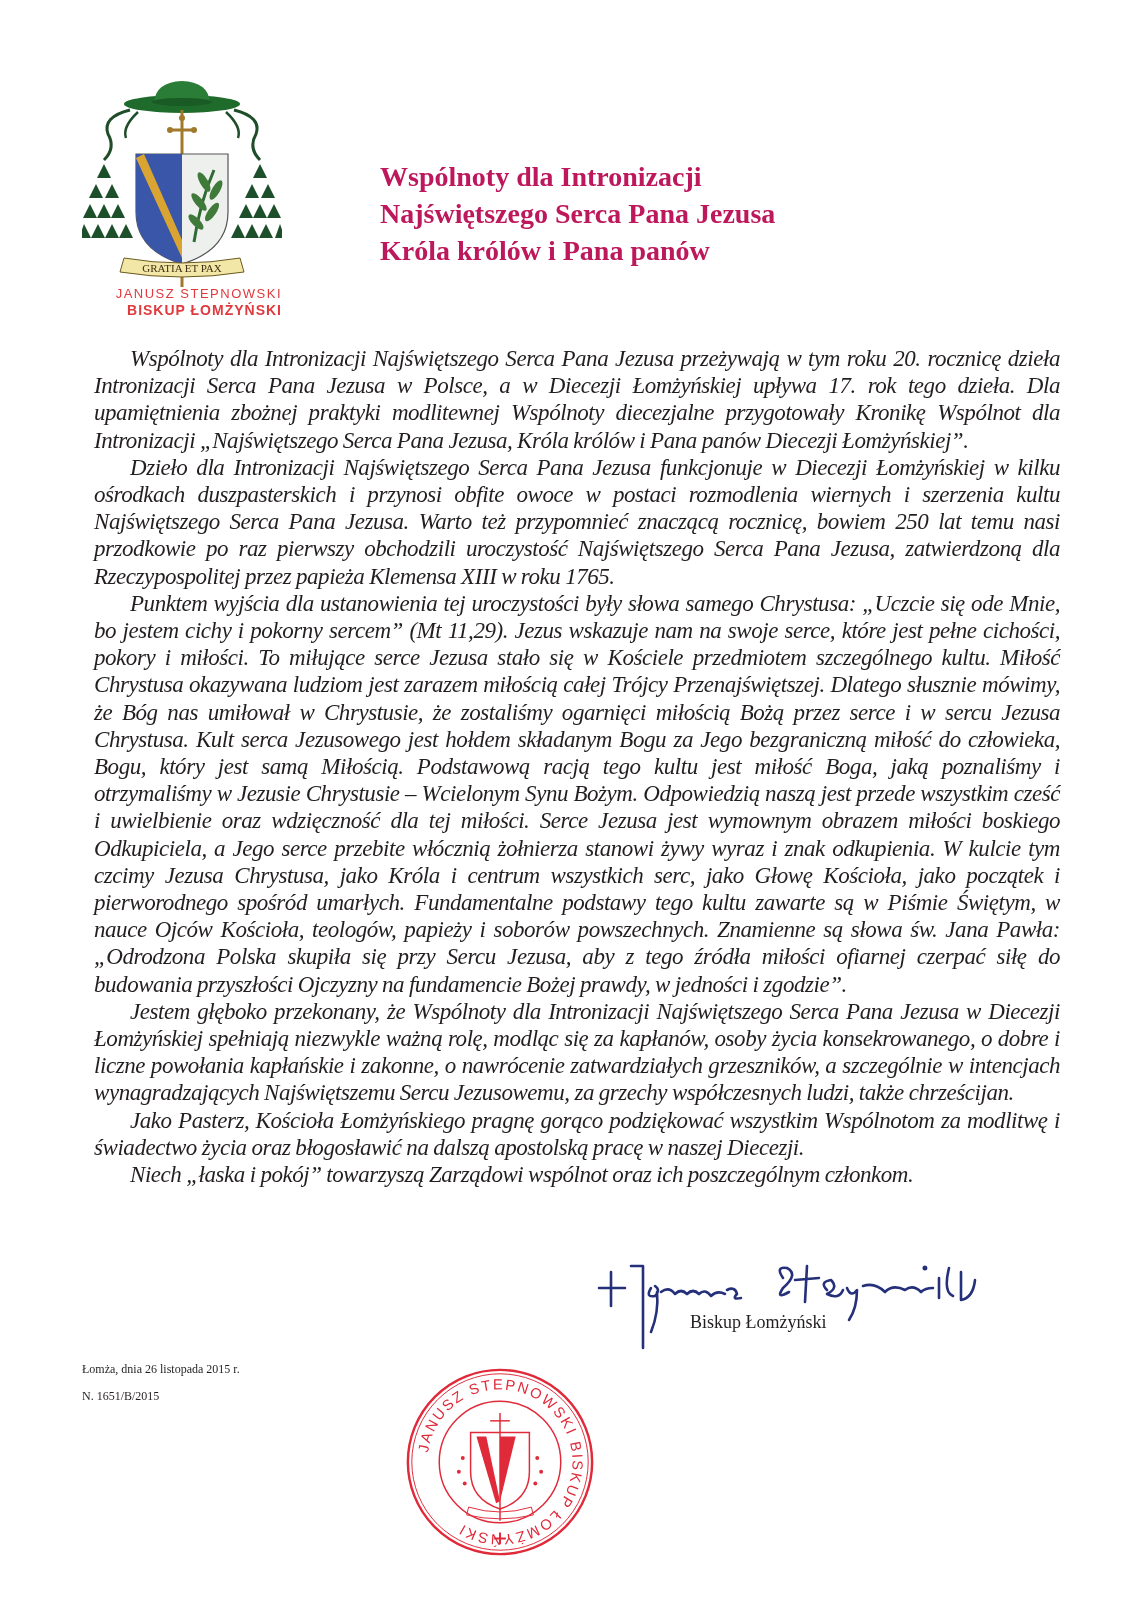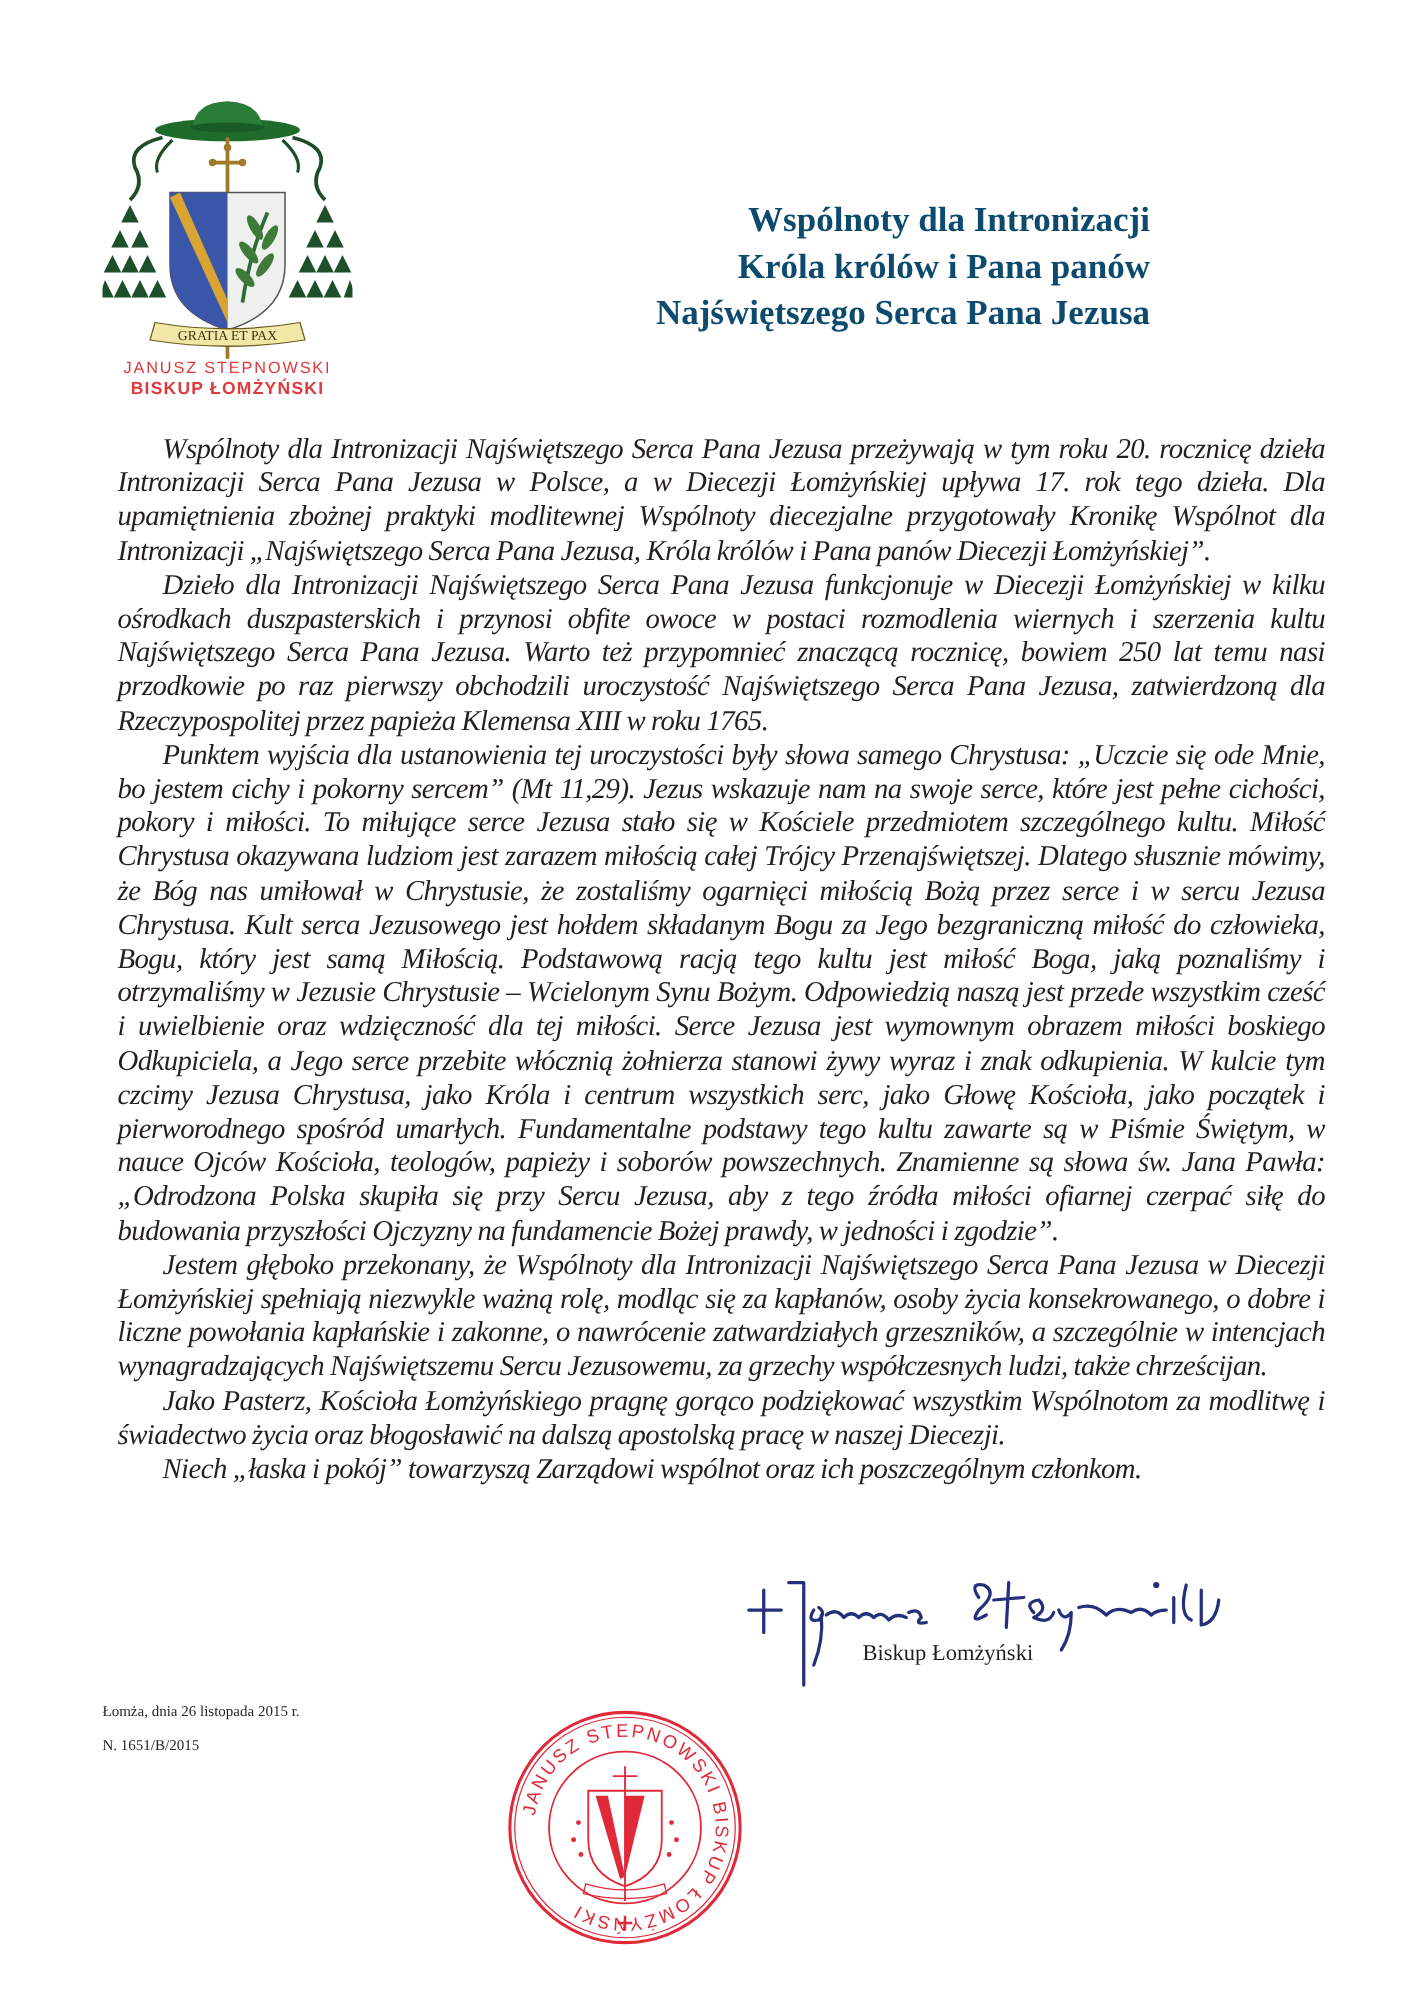--- a/index.html
+++ b/index.html
@@ -1,25 +1,25 @@
 <!DOCTYPE html>
 <html><head>
 <meta charset="utf-8">
 <style>
   html, body { margin: 0; padding: 0; background: #ffffff; }
   body { width: 1129px; height: 1598px; position: relative; overflow: hidden;
          font-family: "Liberation Serif", "DejaVu Serif", serif; color: #231f20; }
   .crest { position: absolute; left: 82px; top: 72px; width: 200px; height: 250px; }
-  .crest-caption { position: absolute; left: 82px; width: 200px; text-align: center;
+  .crest-caption { position: absolute; left: 82px; width: 200px; text-align: right;
          font-family: "Liberation Sans", "DejaVu Sans", sans-serif; color: #e0393e;
          letter-spacing: 1.5px; }
   .cap1 { top: 286px; font-size: 13px; }
   .cap2 { top: 302px; font-size: 14px; font-weight: bold; letter-spacing: 1px; }
-  .title { position: absolute; left: 380px; width: 540px; top: 158px; text-align: right;
-           font-weight: bold; font-size: 28px; line-height: 37px; color: #0c4a6e; }
+  .title { position: absolute; left: 380px; width: 540px; top: 158px; text-align: left;
+           font-weight: bold; font-size: 28px; line-height: 37px; color: #be185d; }
   .title div { white-space: nowrap; }
   .body { position: absolute; left: 94px; width: 966px; top: 345px;
           font-size: 23px; line-height: 27.2px; text-align: justify;
           letter-spacing: -0.45px; word-spacing: -0.5px; font-style: italic; }
   .body p { margin: 0; text-indent: 36px; }
   .body p.gap { margin-top: 0; }
   .sig { position: absolute; left: 595px; top: 1262px; width: 450px; height: 90px; }
   .sig-title { position: absolute; left: 690px; top: 1312px; font-size: 18px; }
   .place { position: absolute; left: 82px; top: 1356px; font-size: 12px; line-height: 27px; }
   .seal { position: absolute; left: 402px; top: 1364px; width: 196px; height: 196px; }
@@ -84,22 +84,22 @@
   </g>
 
   <path d="M42 186 Q100 196 158 186 L162 200 Q100 210 38 200 Z" fill="#f2e7a6" stroke="#6a5a20" stroke-width="1"></path>
   <text x="100" y="200" text-anchor="middle" font-family="Liberation Serif, serif" font-size="11" fill="#3a2f10">GRATIA ET PAX</text>
 </svg>
 <div class="crest-caption cap1">JANUSZ STEPNOWSKI</div>
 <div class="crest-caption cap2">BISKUP ŁOMŻYŃSKI</div>
 
 <div class="title">
   <div>Wspólnoty dla Intronizacji</div>
+  <div>Najświętszego Serca Pana Jezusa</div>
   <div>Króla królów i Pana panów</div>
-  <div>Najświętszego Serca Pana Jezusa</div>
 </div>
 
 <div class="body">
   <p>Wspólnoty dla Intronizacji Najświętszego Serca Pana Jezusa przeżywają w tym roku 20. rocznicę dzieła Intronizacji Serca Pana Jezusa w Polsce, a w Diecezji Łomżyńskiej upływa 17. rok tego dzieła. Dla upamiętnienia zbożnej praktyki modlitewnej Wspólnoty diecezjalne przygotowały Kronikę Wspólnot dla Intronizacji „Najświętszego Serca Pana Jezusa, Króla królów i Pana panów Diecezji Łomżyńskiej”.</p>
   <p>Dzieło dla Intronizacji Najświętszego Serca Pana Jezusa funkcjonuje w Diecezji Łomżyńskiej w kilku ośrodkach duszpasterskich i przynosi obfite owoce w postaci rozmodlenia wiernych i szerzenia kultu Najświętszego Serca Pana Jezusa. Warto też przypomnieć znaczącą rocznicę, bowiem 250 lat temu nasi przodkowie po raz pierwszy obchodzili uroczystość Najświętszego Serca Pana Jezusa, zatwierdzoną dla Rzeczypospolitej przez papieża Klemensa XIII w roku 1765.</p>
   <p>Punktem wyjścia dla ustanowienia tej uroczystości były słowa samego Chrystusa: „Uczcie się ode Mnie, bo jestem cichy i pokorny sercem” (Mt 11,29). Jezus wskazuje nam na swoje serce, które jest pełne cichości, pokory i miłości. To miłujące serce Jezusa stało się w Kościele przedmiotem szczególnego kultu. Miłość Chrystusa okazywana ludziom jest zarazem miłością całej Trójcy Przenajświętszej. Dlatego słusznie mówimy, że Bóg nas umiłował w Chrystusie, że zostaliśmy ogarnięci miłością Bożą przez serce i w sercu Jezusa Chrystusa. Kult serca Jezusowego jest hołdem składanym Bogu za Jego bezgraniczną miłość do człowieka, Bogu, który jest samą Miłością. Podstawową racją tego kultu jest miłość Boga, jaką poznaliśmy i otrzymaliśmy w Jezusie Chrystusie – Wcielonym Synu Bożym. Odpowiedzią naszą jest przede wszystkim cześć i uwielbienie oraz wdzięczność dla tej miłości. Serce Jezusa jest wymownym obrazem miłości boskiego Odkupiciela, a Jego serce przebite włócznią żołnierza stanowi żywy wyraz i znak odkupienia. W kulcie tym czcimy Jezusa Chrystusa, jako Króla i centrum wszystkich serc, jako Głowę Kościoła, jako początek i pierworodnego spośród umarłych. Fundamentalne podstawy tego kultu zawarte są w Piśmie Świętym, w nauce Ojców Kościoła, teologów, papieży i soborów powszechnych. Znamienne są słowa św. Jana Pawła: „Odrodzona Polska skupiła się przy Sercu Jezusa, aby z tego źródła miłości ofiarnej czerpać siłę do budowania przyszłości Ojczyzny na fundamencie Bożej prawdy, w jedności i zgodzie”.</p>
   <p>Jestem głęboko przekonany, że Wspólnoty dla Intronizacji Najświętszego Serca Pana Jezusa w Diecezji Łomżyńskiej spełniają niezwykle ważną rolę, modląc się za kapłanów, osoby życia konsekrowanego, o dobre i liczne powołania kapłańskie i zakonne, o nawrócenie zatwardziałych grzeszników, a szczególnie w intencjach wynagradzających Najświętszemu Sercu Jezusowemu, za grzechy współczesnych ludzi, także chrześcijan.</p>
   <p class="gap">Jako Pasterz, Kościoła Łomżyńskiego pragnę gorąco podziękować wszystkim Wspólnotom za modlitwę i świadectwo życia oraz błogosławić na dalszą apostolską pracę w naszej Diecezji.</p>
   <p>Niech „łaska i pokój” towarzyszą Zarządowi wspólnot oraz ich poszczególnym członkom.</p>
 </div>

